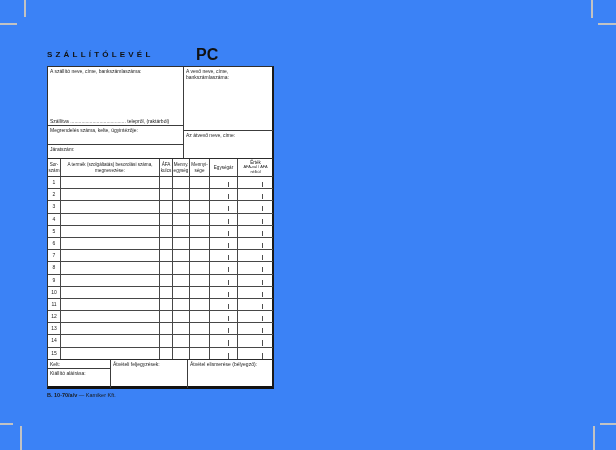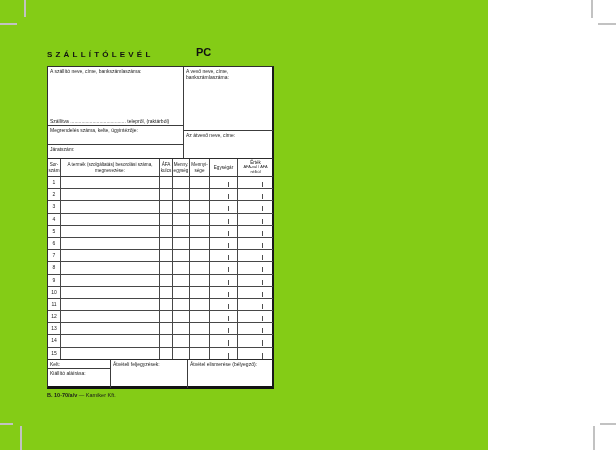--- a/index.html
+++ b/index.html
@@ -1,33 +1,33 @@
 <!DOCTYPE html>
 <html><head>
 <meta charset="utf-8">
 <style>
   * { margin:0; padding:0; box-sizing:border-box; }
   html,body { width:616px; height:450px; background:#ffffff; overflow:hidden;
               font-family:"Liberation Sans", sans-serif; color:#1c1c1c; }
-  .page { position:relative; width:488px; height:450px; background:#84cc16; }
+  .page { position:relative; width:616px; height:450px; background:#3b82f6; }
 
   
   .edge { position:absolute; background:#c2c2c2; }
   .edge.tl-v { left:24px;  top:0;      width:2px;  height:17px; }
   .edge.tl-h { left:0;     top:23px;   width:17px; height:2px;  }
   .edge.tr-v { left:591px; top:0;      width:2px;  height:18px; }
   .edge.tr-h { left:598px; top:23px;   width:18px; height:2px;  }
   .edge.bl-v { left:20px;  top:426px;  width:2px;  height:24px; }
   .edge.bl-h { left:0;     top:423px;  width:13px; height:2px;  }
   .edge.br-v { left:593px; top:426px;  width:2px;  height:24px; }
   .edge.br-h { left:600px; top:423px;  width:16px; height:2px;  }
 
   .doc-title { position:absolute; left:47px; top:50px; font-size:8px; font-weight:bold;
                letter-spacing:3.2px; color:#111; white-space:nowrap; }
-  .doc-code  { position:absolute; left:196px; top:46px; font-size:11px; font-weight:bold; color:#111; }
+  .doc-code  { position:absolute; left:196px; top:46px; font-size:16px; font-weight:bold; color:#111; }
 
   .form { position:absolute; left:47px; top:66px; width:227px; height:323px; background:#fff;
           border:1px solid #2f2f2f; border-right:2px solid #1a1a1a; border-bottom:3px solid #121212; }
   .box { position:absolute; overflow:hidden; }
   .lbl { font-size:5px; line-height:1.2; padding:1px 2px; color:#222; }
 
   .sec-supplier { left:0; top:0; width:136px; height:58px; border-right:1px solid #3c3c3c; }
   .shipped-line { position:absolute; left:2px; bottom:1px; font-size:5px; white-space:nowrap; color:#222; }
   .sec-order    { left:0; top:58px; width:136px; height:19px; border-top:1px solid #3c3c3c; border-right:1px solid #3c3c3c; }
   .sec-route    { left:0; top:77px; width:136px; height:14px; border-top:1px solid #3c3c3c; border-right:1px solid #3c3c3c; }

